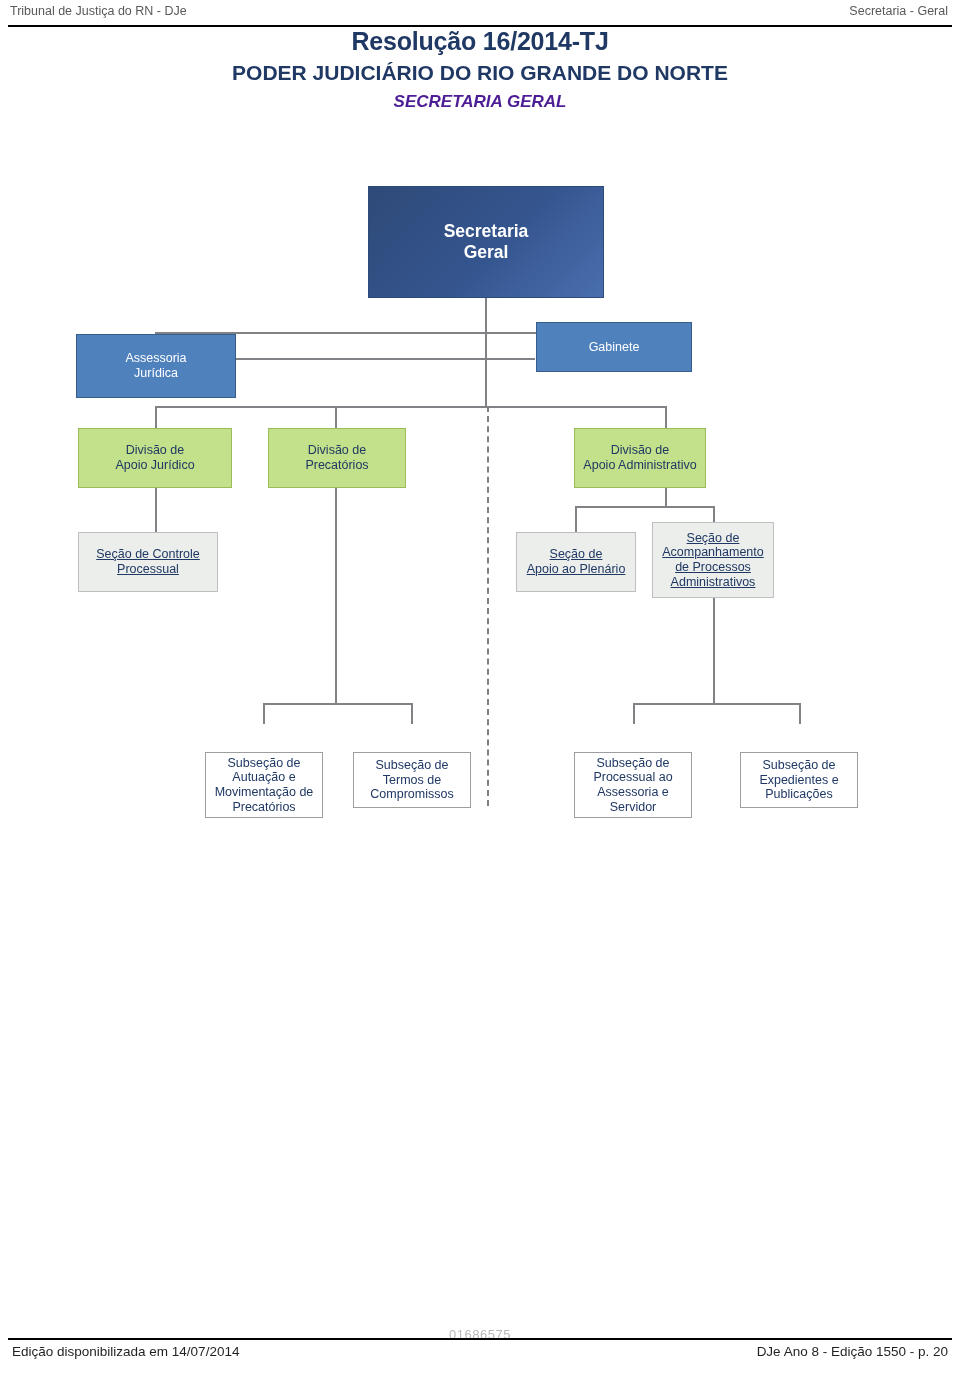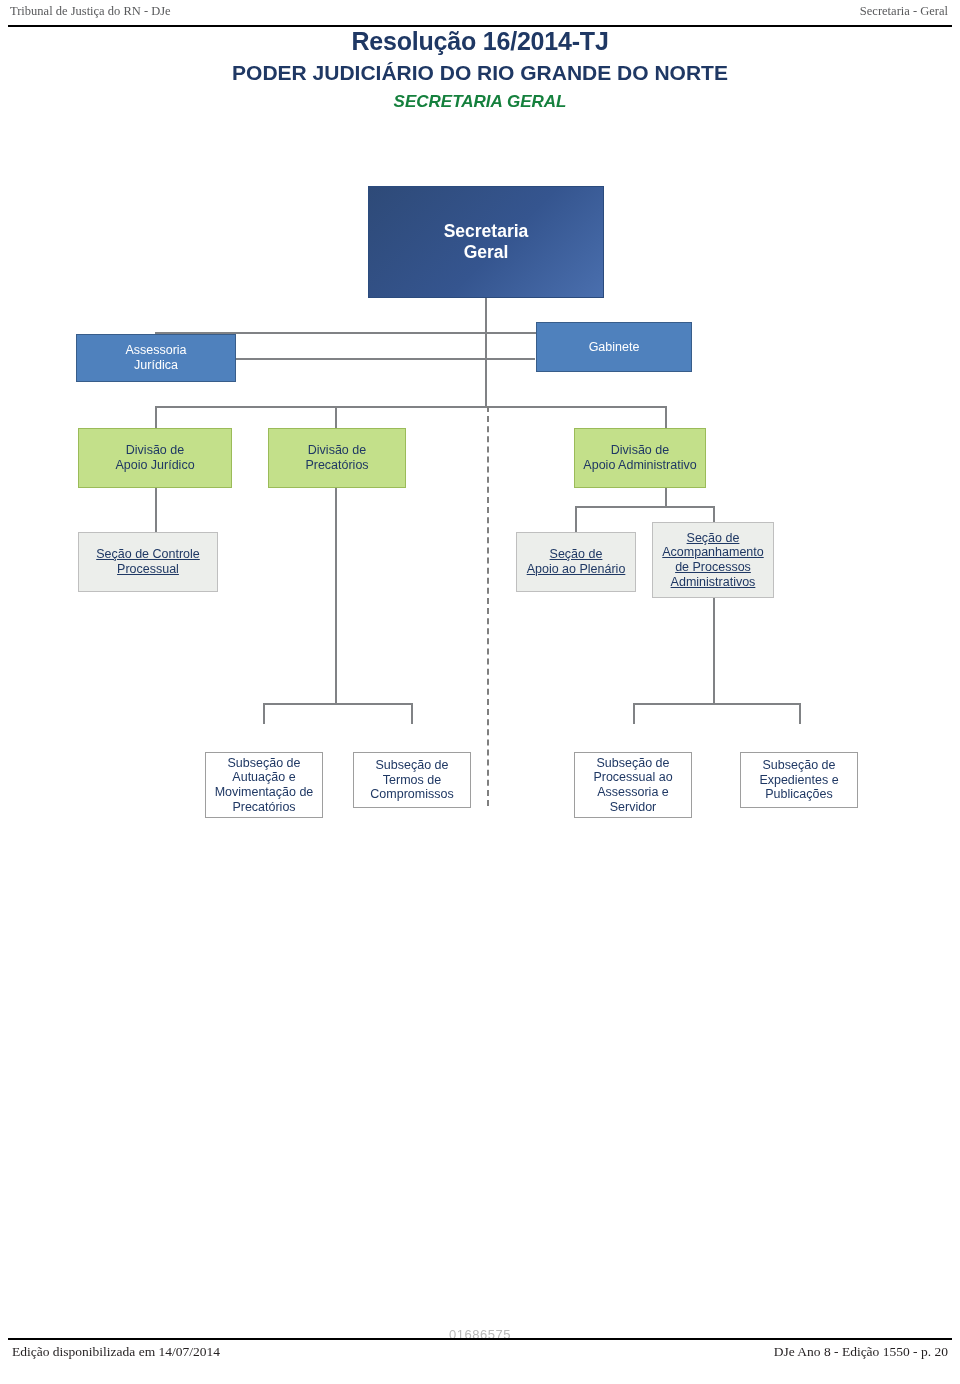--- a/index.html
+++ b/index.html
@@ -19,21 +19,20 @@
   
   .page-header {
     position: absolute;
     top: 0; left: 0;
     width: 960px;
     height: 26px;
     box-sizing: border-box;
     padding: 4px 10px 0 10px;
     font-size: 12.5px;
     color: #58595b;
-    font-family: Liberation Serif, serif;
   }
   .page-header .hdr-left {
     position: absolute;
     left: 10px; top: 4px;
   }
   .page-header .hdr-right {
     position: absolute;
     right: 12px; top: 4px;
   }
   .header-rule {
@@ -67,21 +66,21 @@
   .title-3 {
     font-size: 21px;
     font-weight: bold;
     color: #1f3864;
     line-height: 30px;
   }
   .title-4 {
     font-size: 17px;
     font-weight: bold;
     font-style: italic;
-    color: #15803d;
+    color: #4c1d95;
     line-height: 28px;
   }
 
   
   .chart {
     position: absolute;
     top: 0; left: 0;
     width: 960px;
     height: 1384px;
   }
@@ -149,21 +148,20 @@
     height: 2px;
     background: #000;
   }
   .footer {
     position: absolute;
     bottom: 16px; left: 0;
     width: 960px;
     height: 24px;
     font-size: 13.5px;
     color: #231f20;
-    font-family: Liberation Serif, serif;
   }
   .footer .ft-left { position: absolute; left: 12px; top: 0; }
   .footer .ft-right { position: absolute; right: 12px; top: 0; }
   .doc-code {
     position: absolute;
     bottom: 42px;
     left: 50%;
     transform: translateX(-50%);
     font-size: 13px;
     color: #b9b9b9;
@@ -217,21 +215,21 @@
   <div class="conn" style="left:633px; top:703px; width:2px; height:21px;"></div>
   <div class="conn" style="left:799px; top:703px; width:2px; height:21px;"></div>
 
   <div class="node node-root" style="left:368px; top:186px; width:236px; height:112px;justify-content:center;">
     <div>
       <span>Secretaria</span>
       <span>Geral</span>
     </div>
   </div>
 
-  <div class="node node-blue" style="left:76px; top:334px; width:160px; height:48px;">
+  <div class="node node-blue" style="left:76px; top:334px; width:160px; height:64px;">
     <div>
       <span>Assessoria</span>
       <span>Jurídica</span>
     </div>
   </div>
 
   <div class="node node-blue" style="left:536px; top:322px; width:156px; height:50px;">
     <div>
       <span>Gabinete</span>
     </div>

